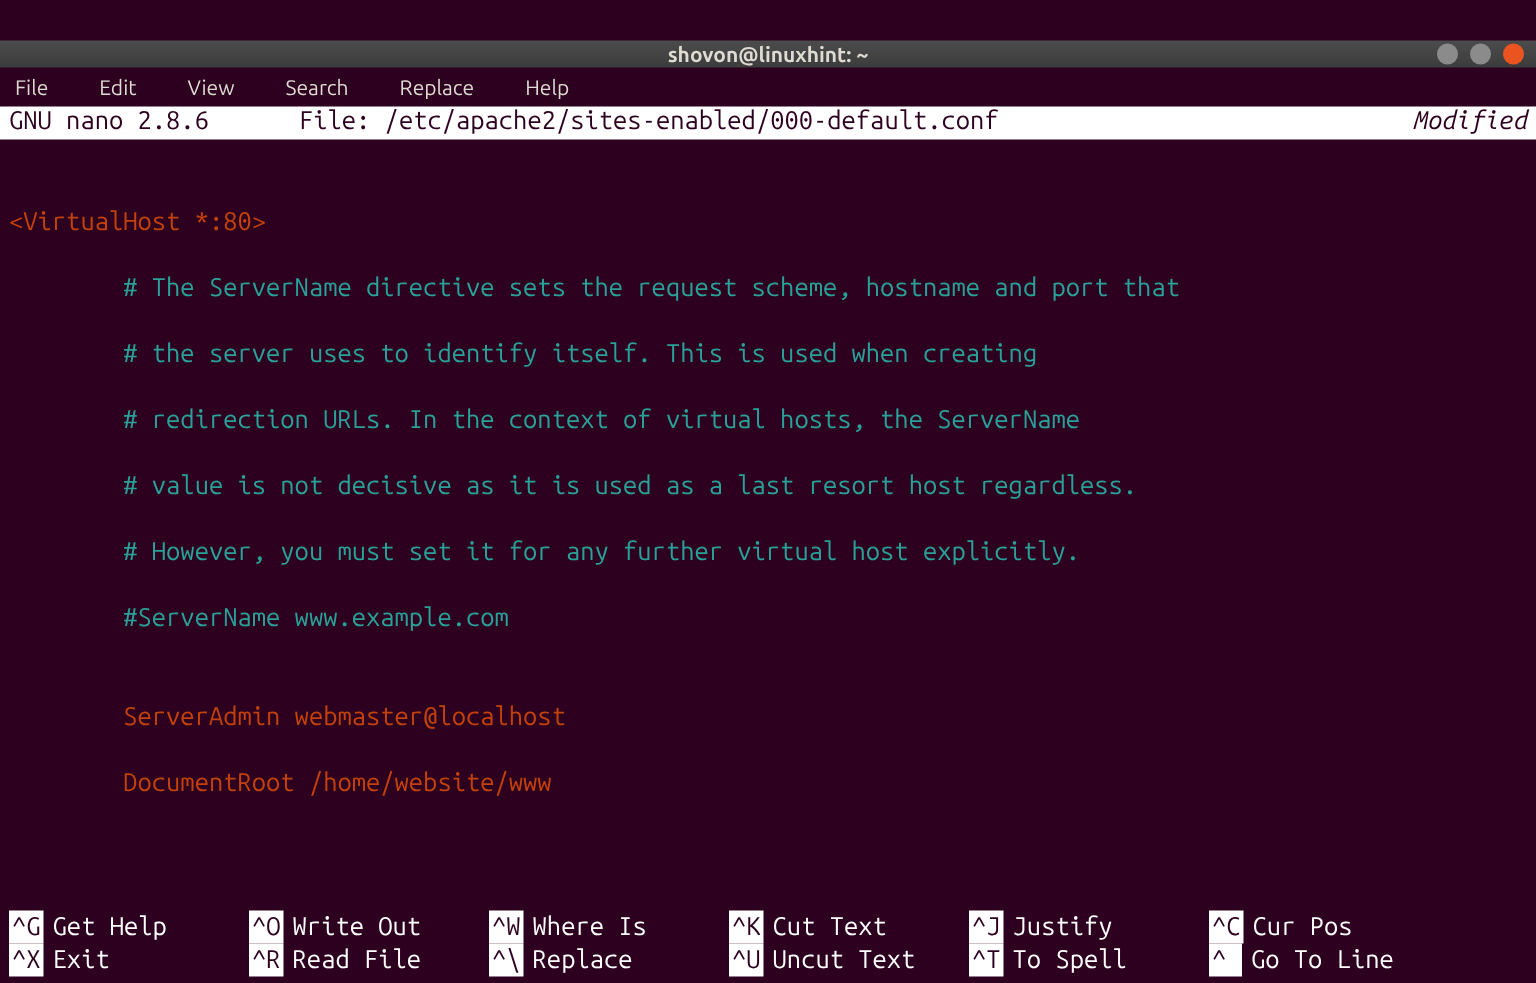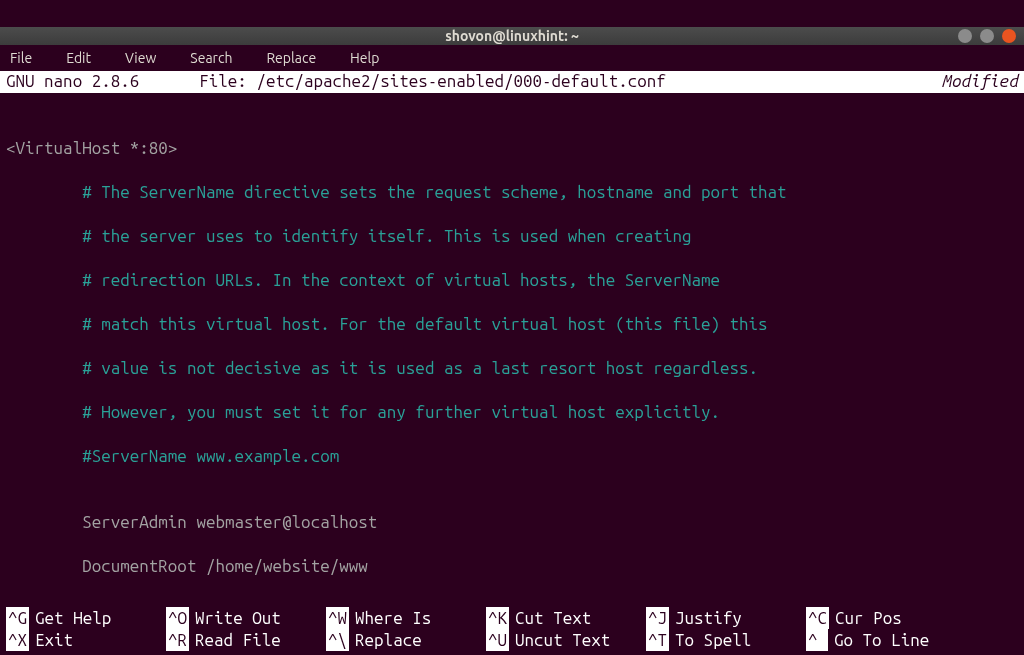--- a/index.html
+++ b/index.html
@@ -59,21 +59,21 @@
     }
     .nano-header .left { flex: 0 0 auto; padding-right: 60px;}
     .nano-header .center { flex: 1; text-align: left; }
     .nano-header .right { flex: 0 0 auto; font-style: italic; }
     .editor {
       padding: 0 6px;
       line-height: 22px;
       white-space: pre;
       color: #ffffff;
     }
-    .c-white { color: #a3a3a3; }
+    .c-white { color: #c2410c; }
     .c-comment { color: #2aa198; } 
     .shortcuts {
       position: absolute;
       bottom: 0;
       left: 0;
       right: 0;
       padding: 0 6px 4px;
       line-height: 22px;
     }
     .sc-row { display: flex; }
@@ -113,21 +113,20 @@
   <span class="left">  GNU nano 2.8.6</span>
   <span class="center">File: /etc/apache2/sites-enabled/000-default.conf</span>
   <span class="right">Modified  </span>
 </div>
 
 <div class="editor">
 <div class="c-white">&lt;VirtualHost *:80&gt;</div>
 <div class="c-comment">        # The ServerName directive sets the request scheme, hostname and port that</div>
 <div class="c-comment">        # the server uses to identify itself. This is used when creating</div>
 <div class="c-comment">        # redirection URLs. In the context of virtual hosts, the ServerName</div>
-<div class="c-comment">        # match this virtual host. For the default virtual host (this file) this</div>
 <div class="c-comment">        # value is not decisive as it is used as a last resort host regardless.</div>
 <div class="c-comment">        # However, you must set it for any further virtual host explicitly.</div>
 <div class="c-comment">        #ServerName www.example.com</div>
 <div></div>
 <div class="c-white">        ServerAdmin webmaster@localhost</div>
 <div class="c-white">        DocumentRoot /home/website/www</div>
 <div></div>
 <div></div>
 
 

